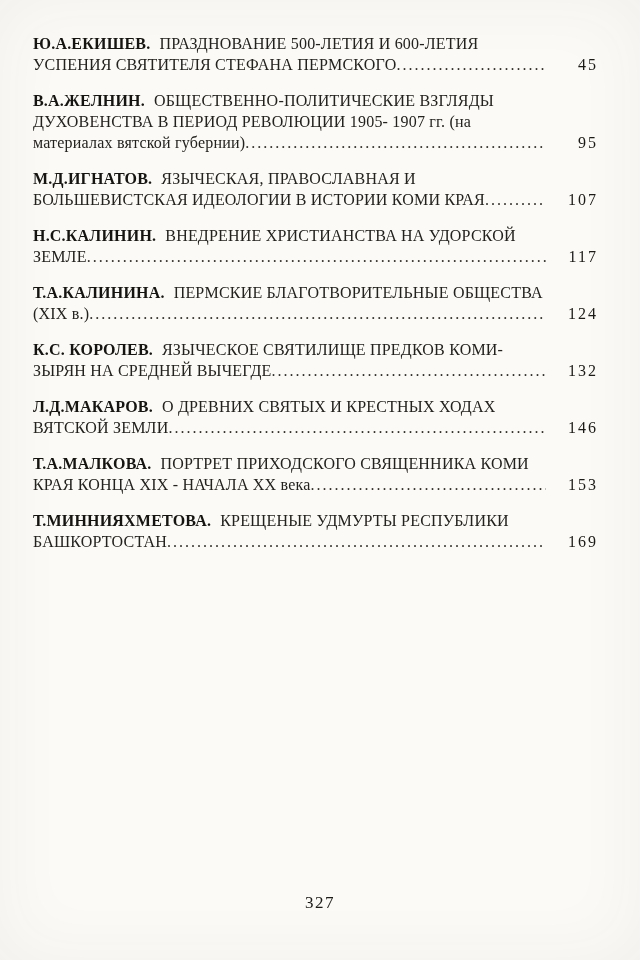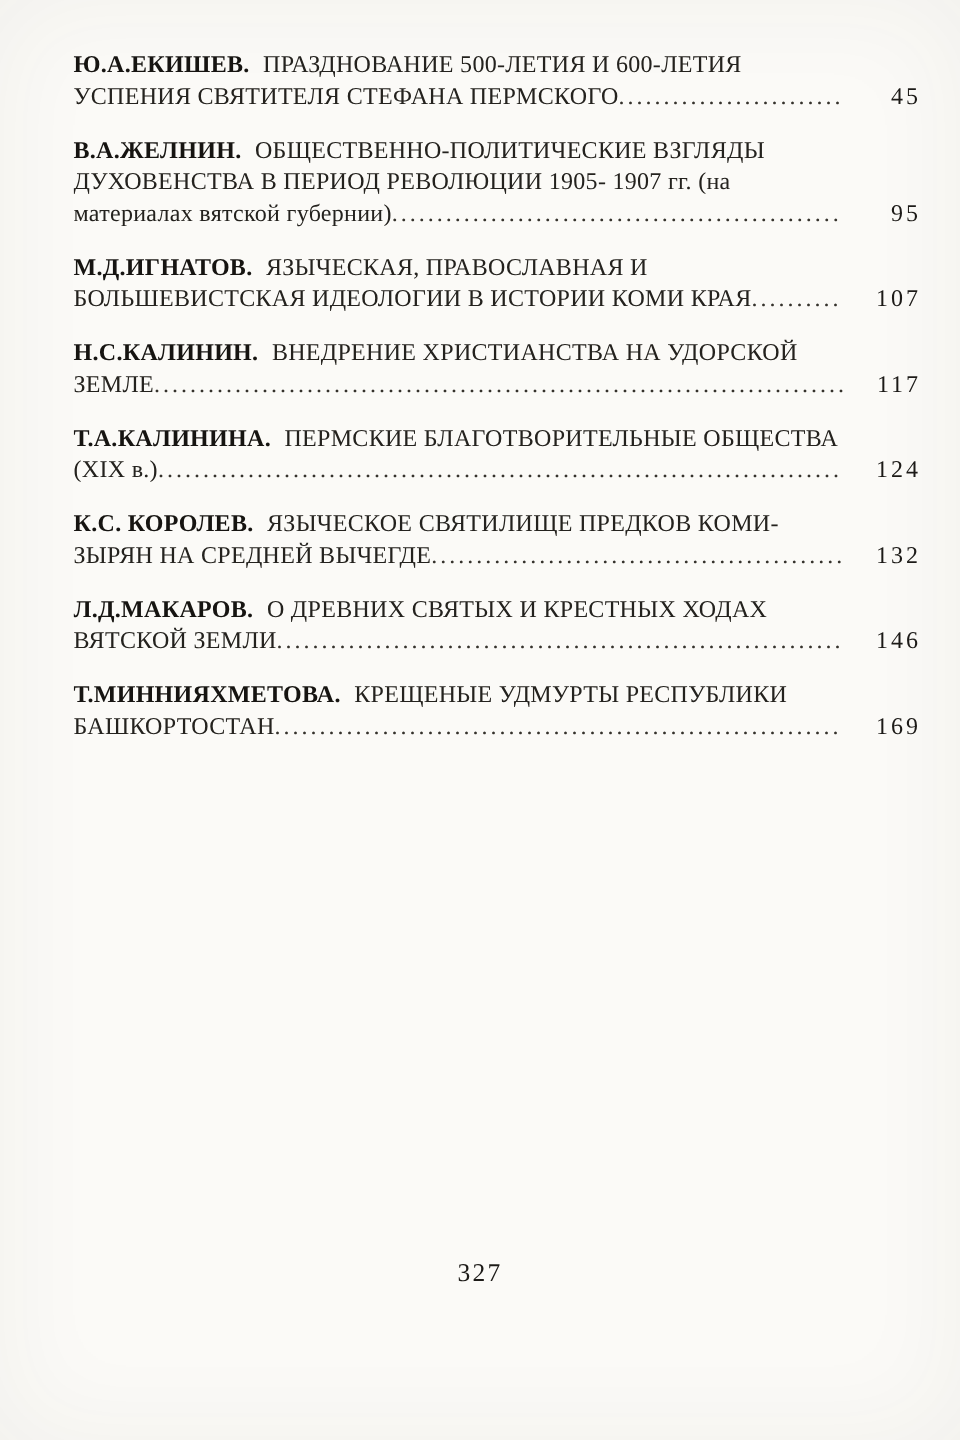--- a/index.html
+++ b/index.html
@@ -20,21 +20,20 @@
 
   .scan-page {
     position: relative;
     width: 640px;
     height: 960px;
     padding: 33px 42px 0 33px;
   }
 
   .toc-list {
     width: 565px;
-    margin-left: 16px;
   }
 
   .entry {
     display: flex;
     align-items: flex-end;
     margin-bottom: 15px;
     font-size: 16px;
     line-height: 21px;
     letter-spacing: 0.2px;
   }
@@ -70,21 +69,21 @@
     width: 42px;
     text-align: right;
     letter-spacing: 2px;
     color: #1c1a17;
     flex: none;
   }
 
   .footer {
     position: absolute;
     left: 0;
-    top: 839px;
+    top: 893px;
     width: 640px;
     text-align: center;
     font-size: 17px;
     letter-spacing: 1.5px;
     color: #1c1a17;
   }
 </style>
 </head>
 <body>
 
@@ -121,20 +120,24 @@
       <div class="entry-text"><span class="authors">К.С. КОРОЛЕВ.</span><span class="title">ЯЗЫЧЕСКОЕ СВЯТИЛИЩЕ ПРЕДКОВ КОМИ-ЗЫРЯН НА СРЕДНЕЙ ВЫЧЕГДЕ</span><span class="leader"></span></div>
       <div class="entry-page">132</div>
     </div>
 
 
     <div class="entry">
       <div class="entry-text"><span class="authors">Л.Д.МАКАРОВ.</span><span class="title">О ДРЕВНИХ СВЯТЫХ И КРЕСТНЫХ ХОДАХ ВЯТСКОЙ ЗЕМЛИ</span><span class="leader"></span></div>
       <div class="entry-page">146</div>
     </div>
 
+    <div class="entry">
+      <div class="entry-text"><span class="authors">Т.А.МАЛКОВА.</span><span class="title">ПОРТРЕТ ПРИХОДСКОГО СВЯЩЕННИКА КОМИ КРАЯ КОНЦА XIX - НАЧАЛА XX века</span><span class="leader"></span></div>
+      <div class="entry-page">153</div>
+    </div>
 
 
     <div class="entry">
       <div class="entry-text"><span class="authors">Т.МИННИЯХМЕТОВА.</span><span class="title">КРЕЩЕНЫЕ УДМУРТЫ РЕСПУБЛИКИ БАШКОРТОСТАН</span><span class="leader"></span></div>
       <div class="entry-page">169</div>
     </div>
 
 
   </div>
 

